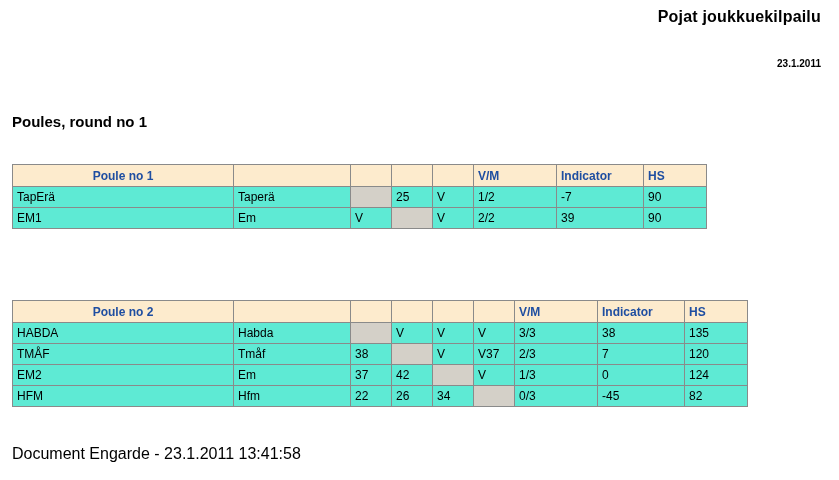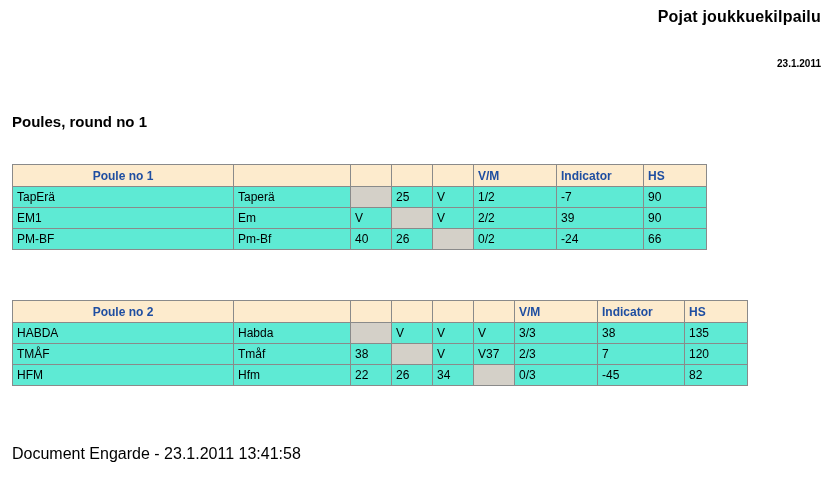--- a/index.html
+++ b/index.html
@@ -133,30 +133,20 @@
         <tr>
           <td class="c-name">EM1</td>
           <td class="c-short">Em</td>
           <td class="c-sc center">V</td>
           <td class="c-sc center shaded"></td>
           <td class="c-sc center">V</td>
           <td class="c-vm">2/2</td>
           <td class="c-ind">39</td>
           <td class="c-hs">90</td>
         </tr>
-        <tr>
-          <td class="c-name">PM-BF</td>
-          <td class="c-short">Pm-Bf</td>
-          <td class="c-sc center">40</td>
-          <td class="c-sc center">26</td>
-          <td class="c-sc center shaded"></td>
-          <td class="c-vm">0/2</td>
-          <td class="c-ind">-24</td>
-          <td class="c-hs">66</td>
-        </tr>
       </tbody>
   </table>
 
   <table class="poule" id="poule-2" style="left:12px; top:300px;">
     <thead>
       <tr>
         <th class="poule-label c-name">Poule no 2</th>
         <th class="c-short"></th>
         <th class="c-sc center"></th>
         <th class="c-sc center"></th>
@@ -184,20 +174,31 @@
           <td class="c-short">Tmåf</td>
           <td class="c-sc center">38</td>
           <td class="c-sc center shaded"></td>
           <td class="c-sc center">V</td>
           <td class="c-sc center">V37</td>
           <td class="c-vm">2/3</td>
           <td class="c-ind">7</td>
           <td class="c-hs">120</td>
         </tr>
         <tr>
+          <td class="c-name">EM2</td>
+          <td class="c-short">Em</td>
+          <td class="c-sc center">37</td>
+          <td class="c-sc center">42</td>
+          <td class="c-sc center shaded"></td>
+          <td class="c-sc center">V</td>
+          <td class="c-vm">1/3</td>
+          <td class="c-ind">0</td>
+          <td class="c-hs">124</td>
+        </tr>
+        <tr>
           <td class="c-name">HFM</td>
           <td class="c-short">Hfm</td>
           <td class="c-sc center">22</td>
           <td class="c-sc center">26</td>
           <td class="c-sc center">34</td>
           <td class="c-sc center shaded"></td>
           <td class="c-vm">0/3</td>
           <td class="c-ind">-45</td>
           <td class="c-hs">82</td>
         </tr>

